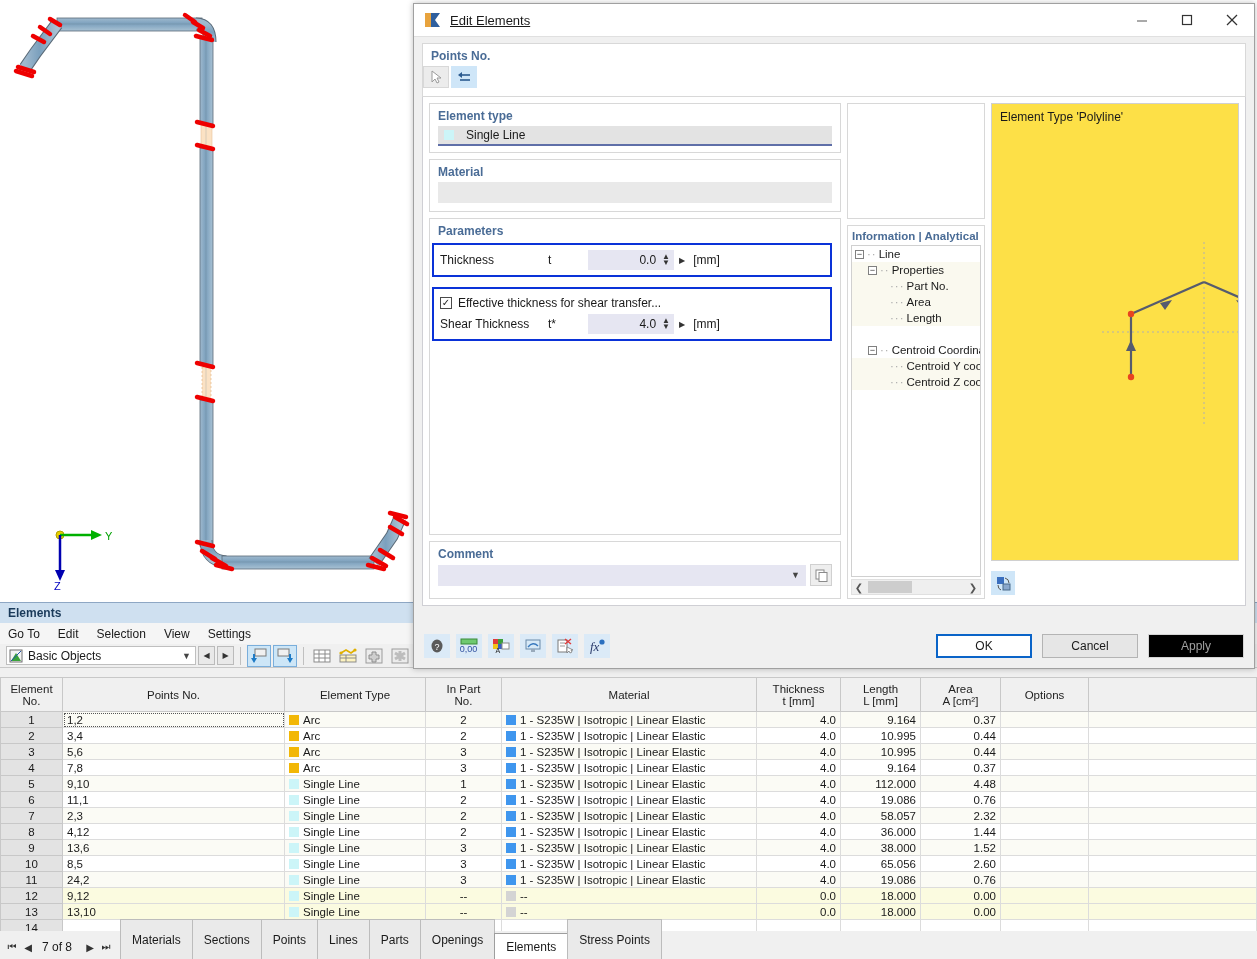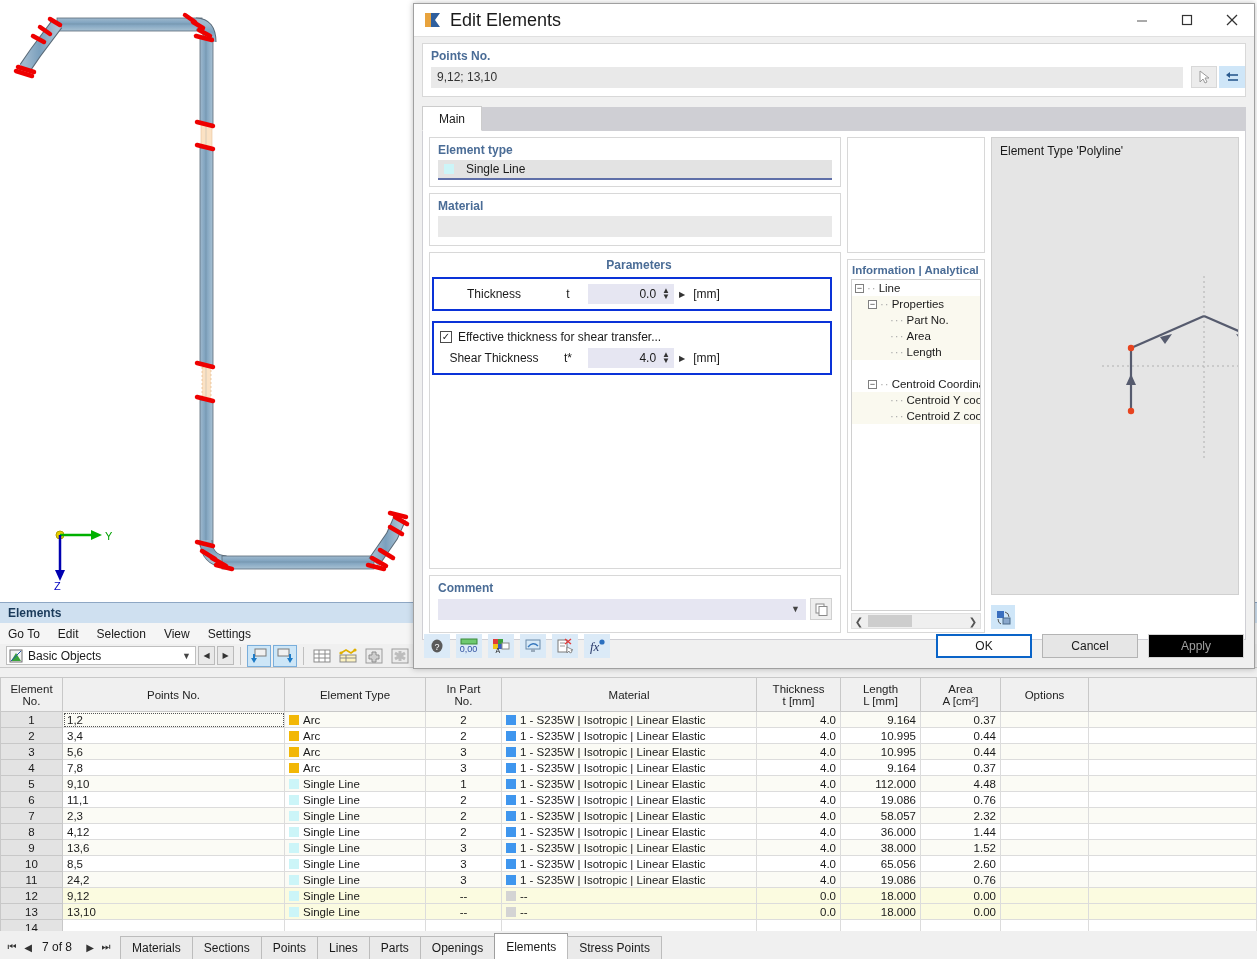--- a/index.html
+++ b/index.html
@@ -81,37 +81,37 @@
 
   
   #tabbar {
     position:absolute; left:0; bottom:0; width:1257px; height:28px;
     background:#f0f0f0; display:flex; align-items:flex-end; padding-left:4px;
   }
   .navarrow { width:16px; height:24px; display:flex; align-items:center;
     justify-content:center; font-size:10px; color:#333; }
   #pagecount { font-size:12px; padding:0 10px 5px 6px; }
   .sheet-tab {
-    height:23px; padding:0 11px; background:#eaeaea; border:1px solid #bcbcbc;
+    height:40px; padding:0 11px; background:#eaeaea; border:1px solid #bcbcbc;
     border-bottom:none; display:flex; align-items:center; font-size:12px;
     margin-right:-1px;
   }
   .sheet-tab.sel { background:#ffffff; height:26px; font-weight:normal; border-color:#9e9e9e; }
 
   
   #dialog {
     position:absolute; left:413px; top:3px; width:842px; height:666px;
     background:#f0f0f0; border:1px solid #a0a0a0;
     box-shadow:0 0 6px rgba(0,0,0,.25);
   }
   #dlg-titlebar {
     height:33px; background:#ffffff; display:flex; align-items:center;
     padding-left:10px; border-bottom:1px solid #e0e0e0;
   }
-  #dlg-title { font-size:18px; margin-left:8px; }
+  #dlg-title { font-size:13px; margin-left:8px;text-decoration:underline; }
   .wbtn { width:45px; height:32px; display:flex; align-items:center; justify-content:center; }
   #dlg-body { padding:6px 8px 0 8px; }
 
   .group {
     background:#ffffff; border:1px solid #d8d8d8; position:relative;
   }
   .group-label { color:#4a6c96; font-weight:bold; font-size:12px; padding:5px 0 3px 8px; }
   .ro-field {
     background:#e9e9e9; height:21px; margin:0 8px 8px 8px;
     display:flex; align-items:center; padding-left:6px; font-size:12px; color:#333;
@@ -182,21 +182,21 @@
   .comment-row { display:flex; align-items:center; margin:0 8px 6px 8px; gap:4px; }
   .comment-input {
     flex:1; height:21px; background:#e6e6f2; display:flex; align-items:center;
     justify-content:flex-end; padding-right:6px; font-size:10px; color:#333;
   }
   .copybtn { width:22px; height:22px; background:#eeeeee; border:1px solid #d0d0d0;
     display:flex; align-items:center; justify-content:center; }
 
   
   #preview {
-    flex:1; background:#e5e5e5; border:1px solid #d0d0d0; position:relative; overflow:hidden;
+    flex:1; background:#fde047; border:1px solid #d0d0d0; position:relative; overflow:hidden;
   }
   #preview-title { position:absolute; left:8px; top:6px; font-size:12px; color:#1a1a1a; }
   #preview-tools { height:32px; display:flex; align-items:center; gap:4px; }
   .prevbtn { width:24px; height:24px; background:#cfe6f8; display:flex;
     align-items:center; justify-content:center; }
 
   
   #dlg-footer {
     position:absolute; left:0; bottom:0; width:100%; height:44px;
     display:flex; align-items:center; padding:0 10px;
@@ -651,60 +651,55 @@
       </div>
     </div>
   </div>
 
   <div id="dlg-body">
 
     <div style="display:flex; gap:6px;">
       <div class="group" style="flex:1;">
         <div class="group-label">Points No.</div>
         <div style="display:flex;align-items:center;">
-          <div class="ro-field" style="flex:1;">9,12; 13,10</div>
           <div style="width:26px;height:22px;background:#ececec;border:1px solid #d8d8d8;display:flex;align-items:center;justify-content:center;margin:0 2px 8px 0;">
             <svg width="14" height="14" class="icon-svg">
               <polygon points="3,1 3,12 6,9 8,13 10,12 8,8 12,8" fill="#fff" stroke="#9a9a9a"></polygon>
             </svg>
           </div>
           <div style="width:26px;height:22px;background:#cfe6f8;display:flex;align-items:center;justify-content:center;margin:0 0 8px 0;">
             <svg width="15" height="14" class="icon-svg">
               <line x1="3" y1="5" x2="13" y2="5" stroke="#2a5a8f" stroke-width="1.6"></line>
               <polygon points="1,5 5,2 5,8" fill="#2a5a8f"></polygon>
               <line x1="3" y1="10" x2="13" y2="10" stroke="#2a5a8f" stroke-width="1.6"></line>
             </svg>
           </div>
         </div>
       </div>
     </div>
 
-    <div id="tabs-row">
-      <div class="dlg-tab">Main</div>
-      <div id="tabstrip-fill"></div>
-    </div>
 
     <div id="tab-content">
 
       <div id="left-col">
 
         <div class="group">
           <div class="group-label">Element type</div>
           <div class="elemtype-pill">
             <span class="swatch sw-line"></span>
             <span>Single Line</span>
           </div>
         </div>
 
         <div class="group">
           <div class="group-label">Material</div>
           <div class="ro-field"></div>
         </div>
 
-        <div class="group" style="flex:1;text-align:center;">
+        <div class="group" style="flex:1;">
           <div class="group-label">Parameters</div>
 
           <div class="hl-box" style="margin:2px 8px 10px 2px;">
             <div class="param-row">
               <span class="pname">Thickness</span>
               <span class="psym">t</span>
               <span class="spin">
                 <span>0.0</span>
                 <span class="spin-arrows">
                   <span>▲</span>

